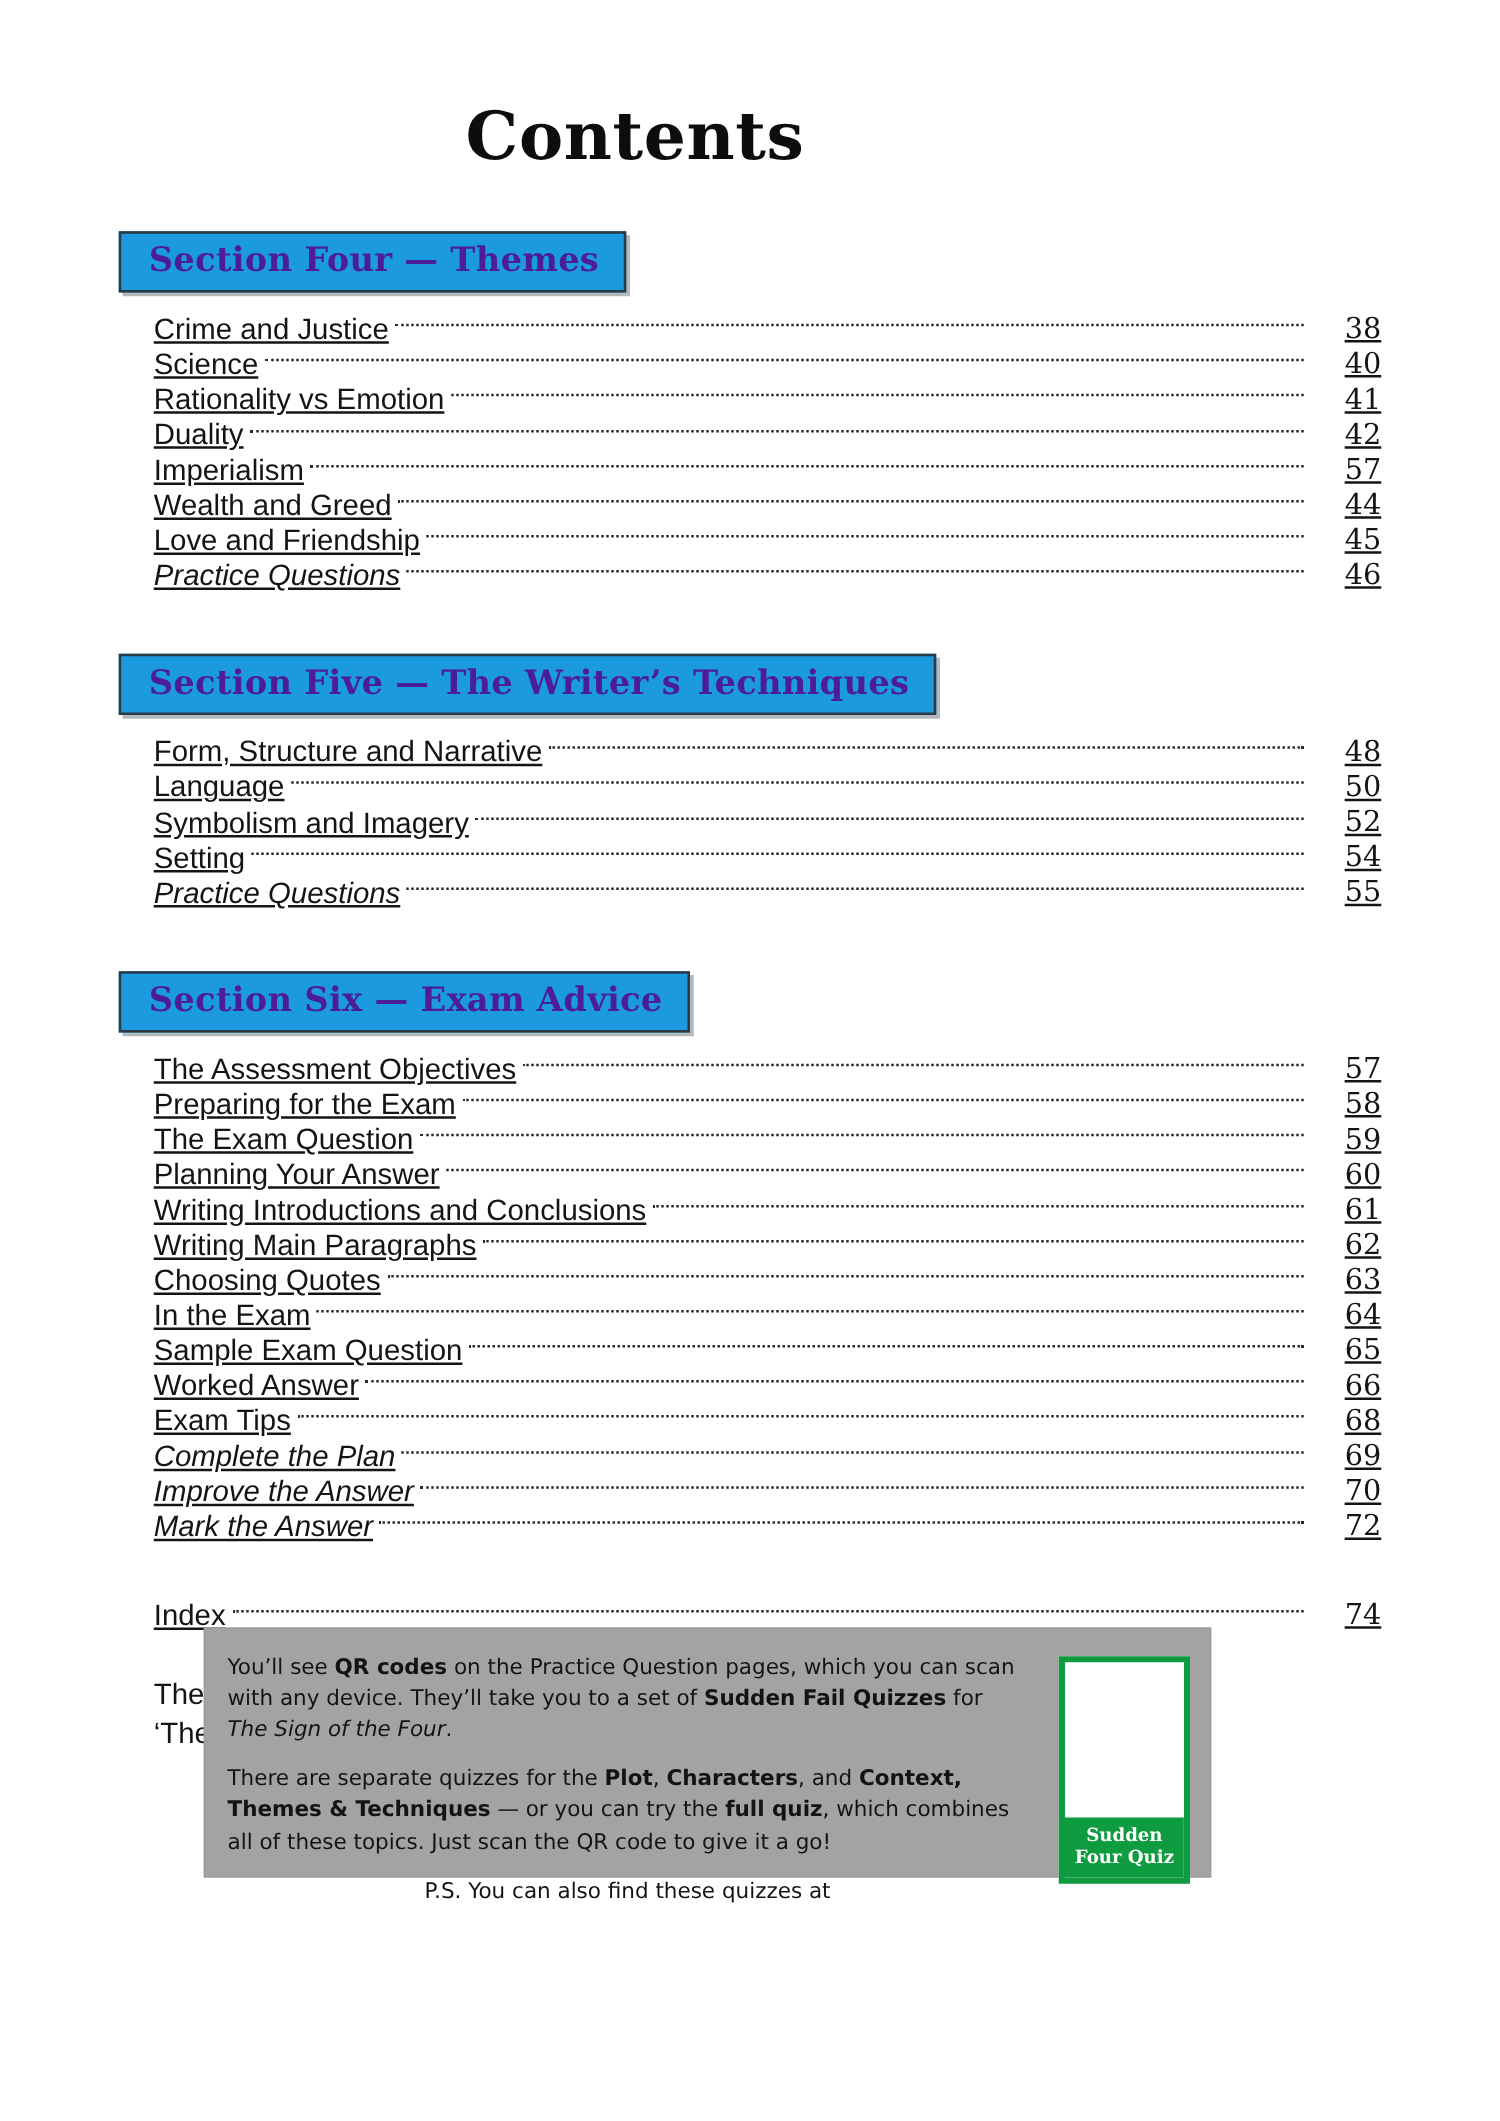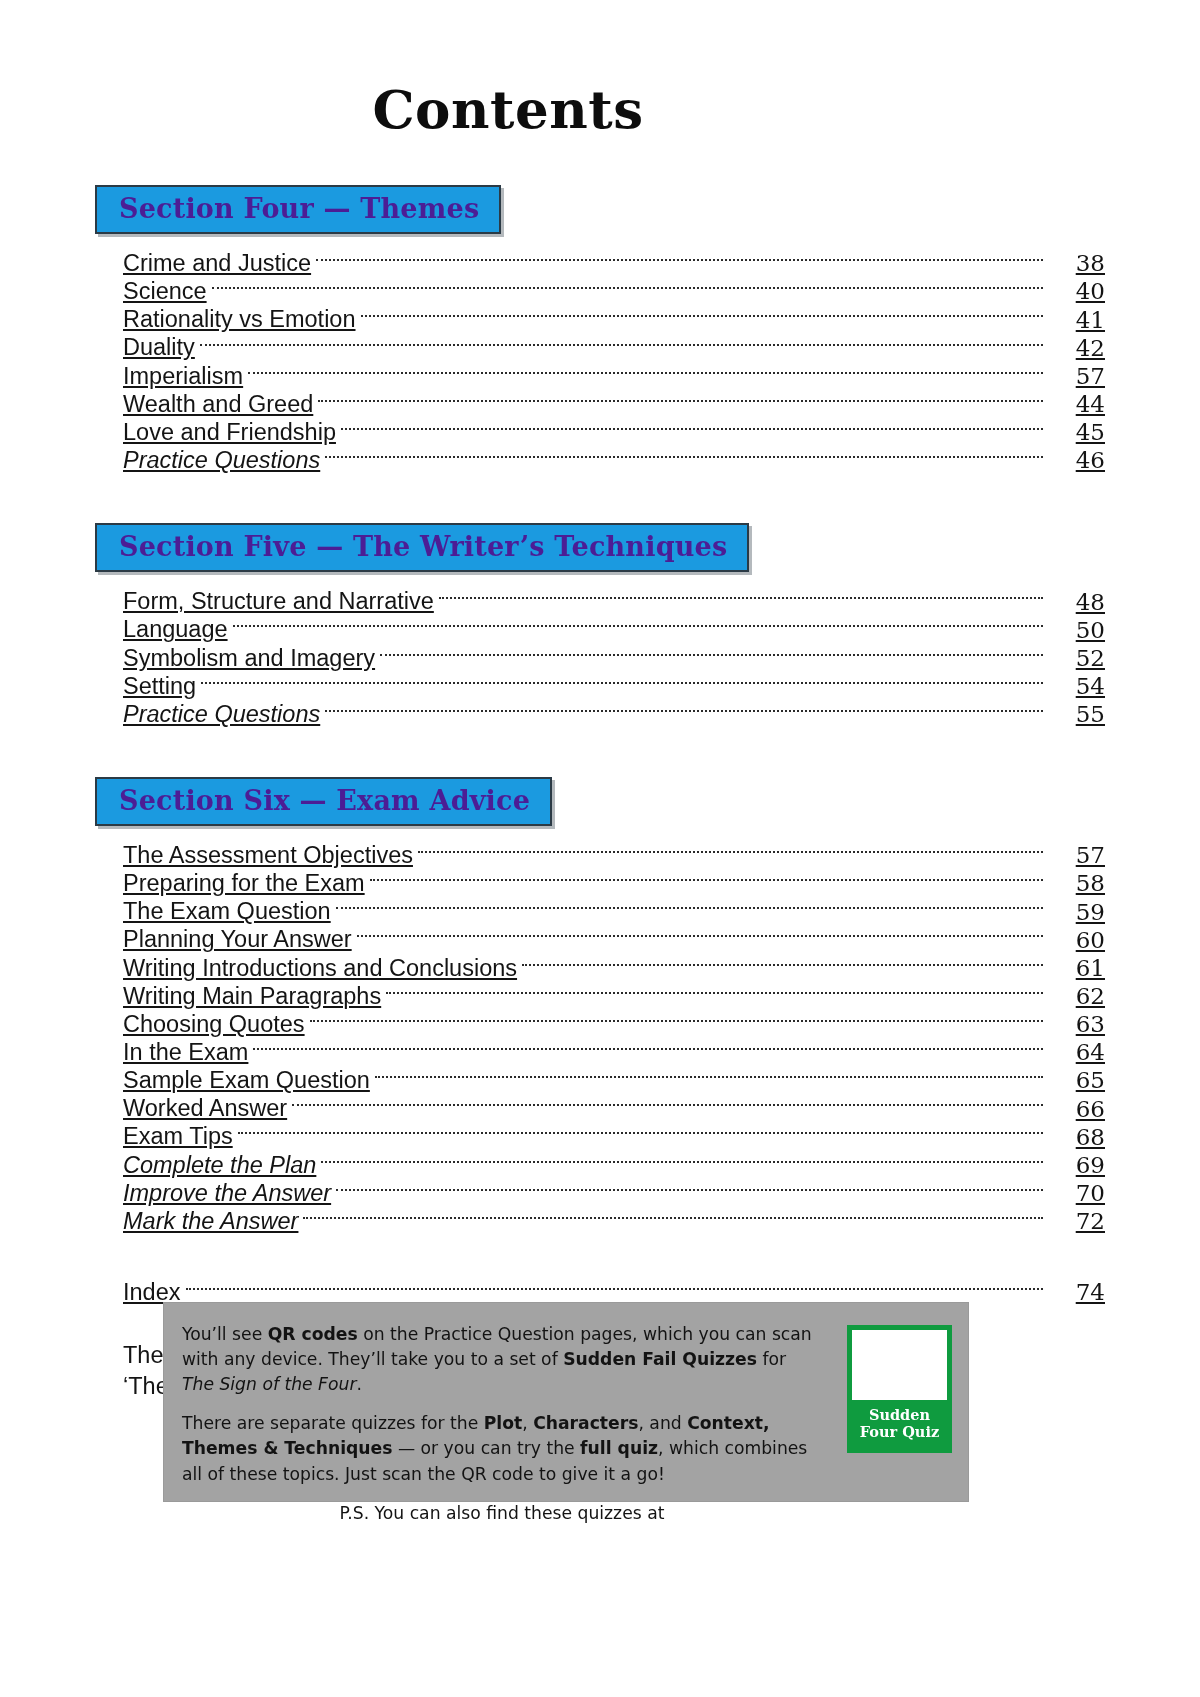--- a/index.html
+++ b/index.html
@@ -151,21 +151,21 @@
   .qr-text p { margin: 0 0 14px 0; }
   .qr-text p:last-child { margin-bottom: 0; text-align: center; }
   .qr-text b { font-weight: bold; }
   .qr-text i { font-style: italic; }
 
   .quiz-badge {
     position: absolute;
     right: 16px;
     top: 22px;
     width: 105px;
-    height: 128px;
+    height: 182px;
     border: 5px solid #0f9b3f;
     box-sizing: border-box;
     background: #ffffff;
     display: flex;
     flex-direction: column;
     justify-content: flex-end;
   }
   .quiz-badge .qr-art {
     flex: 1 1 auto;
     background: #ffffff;

